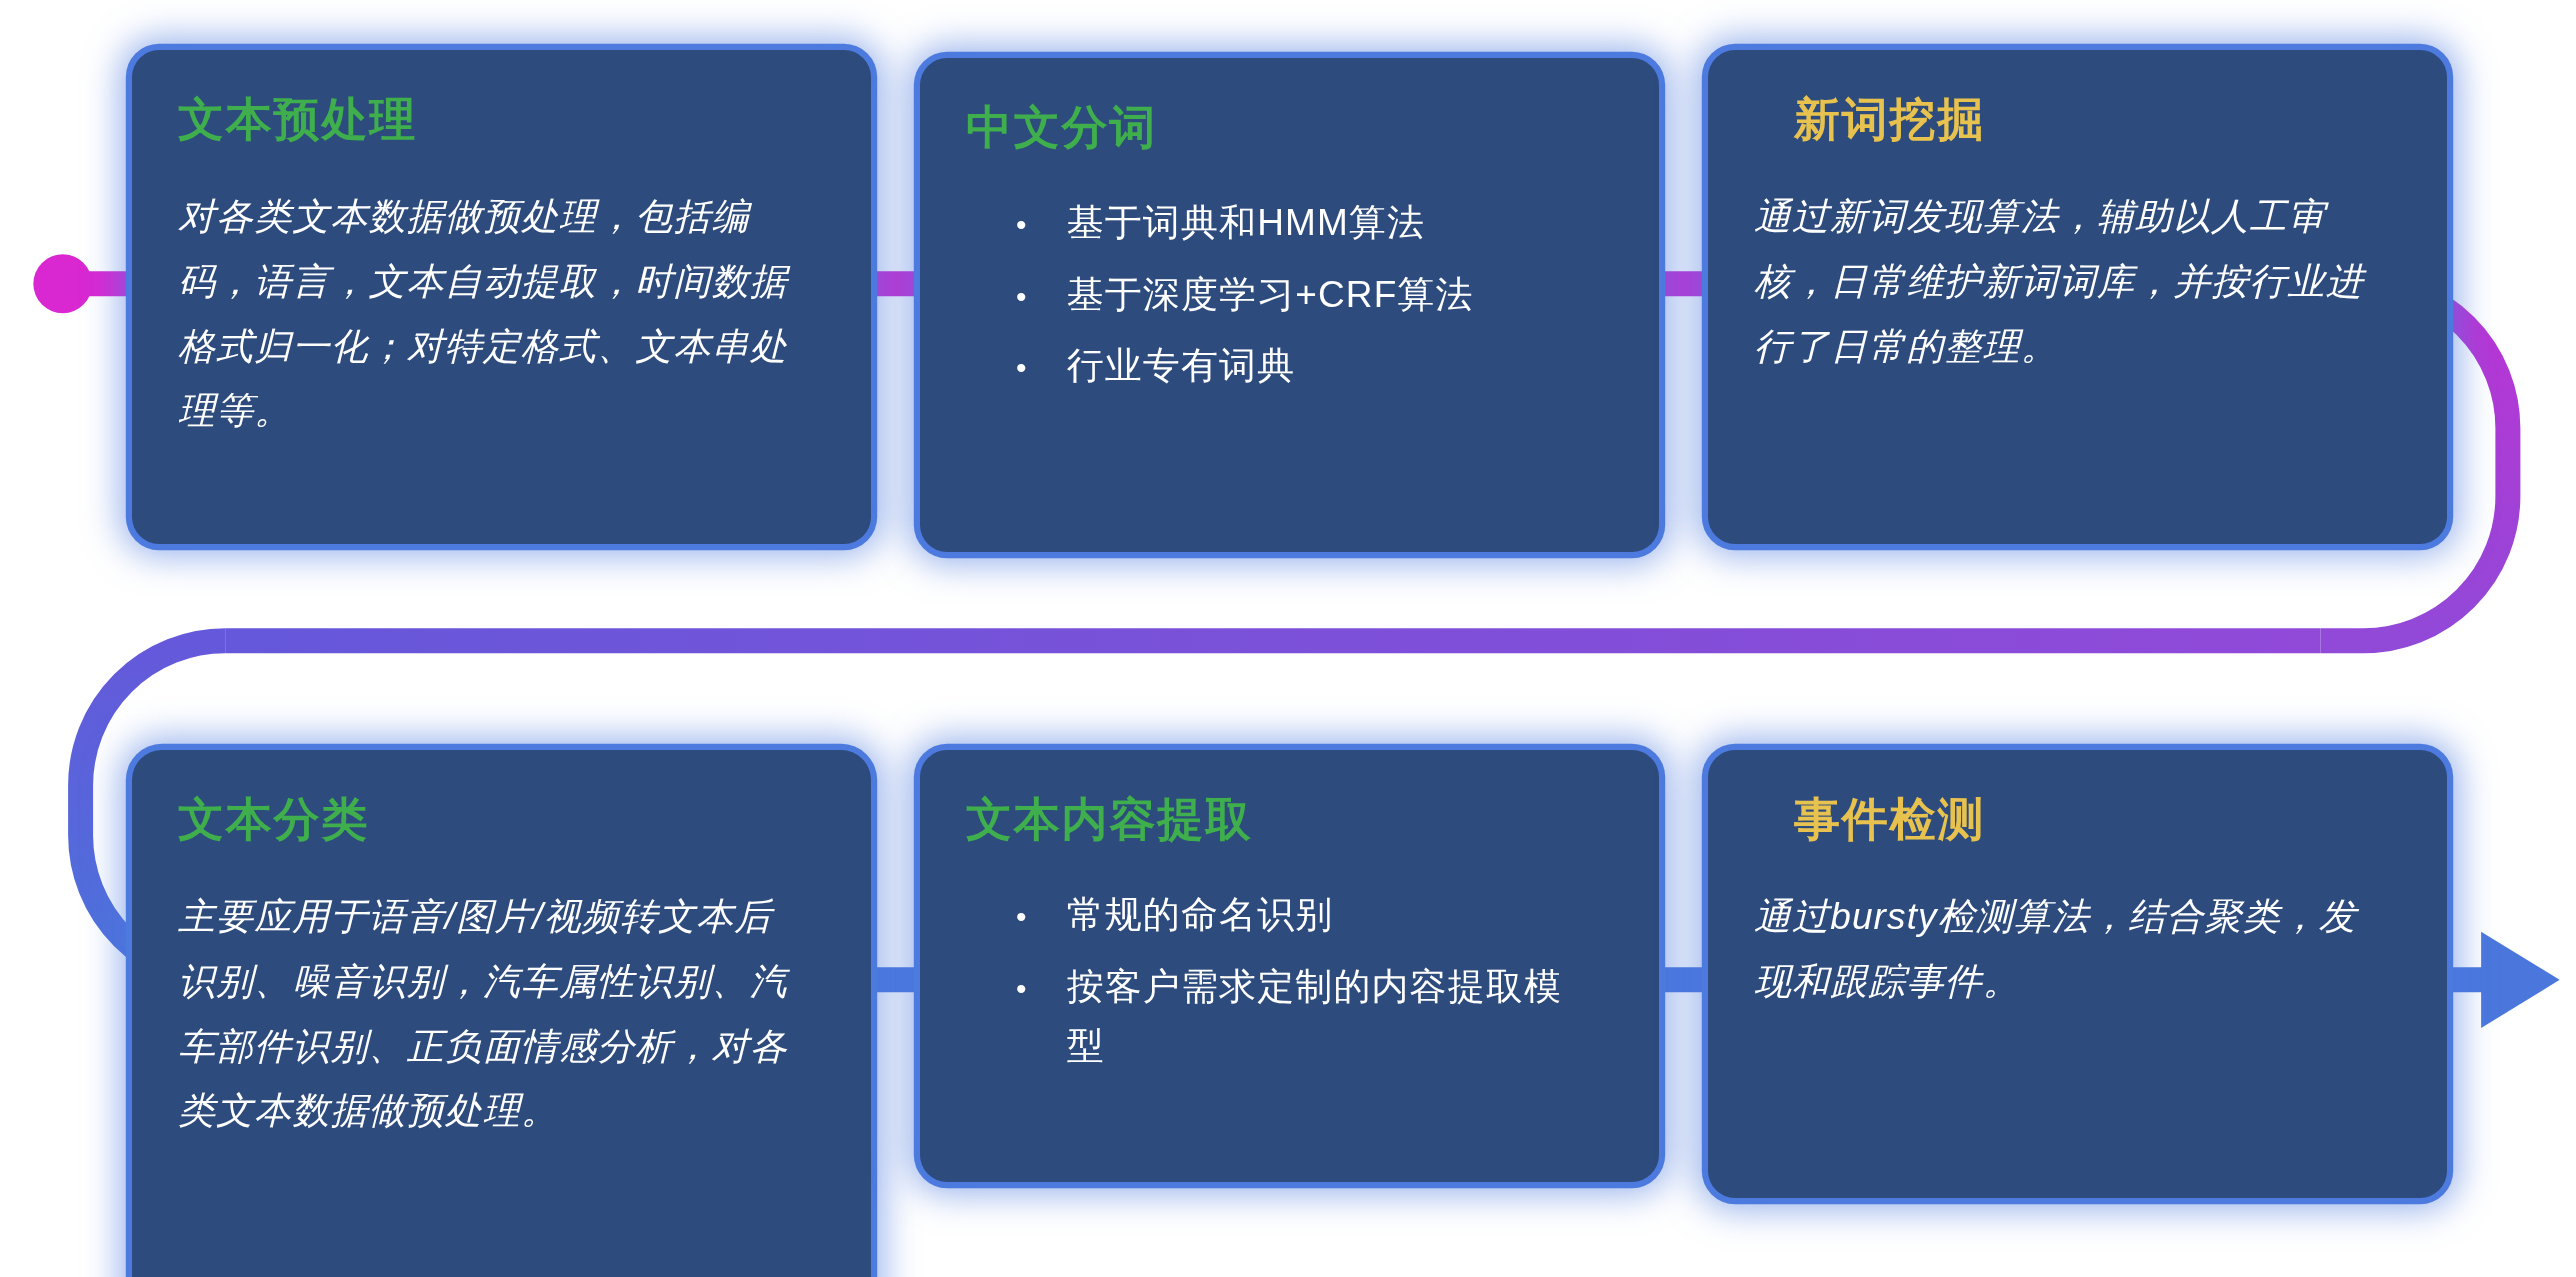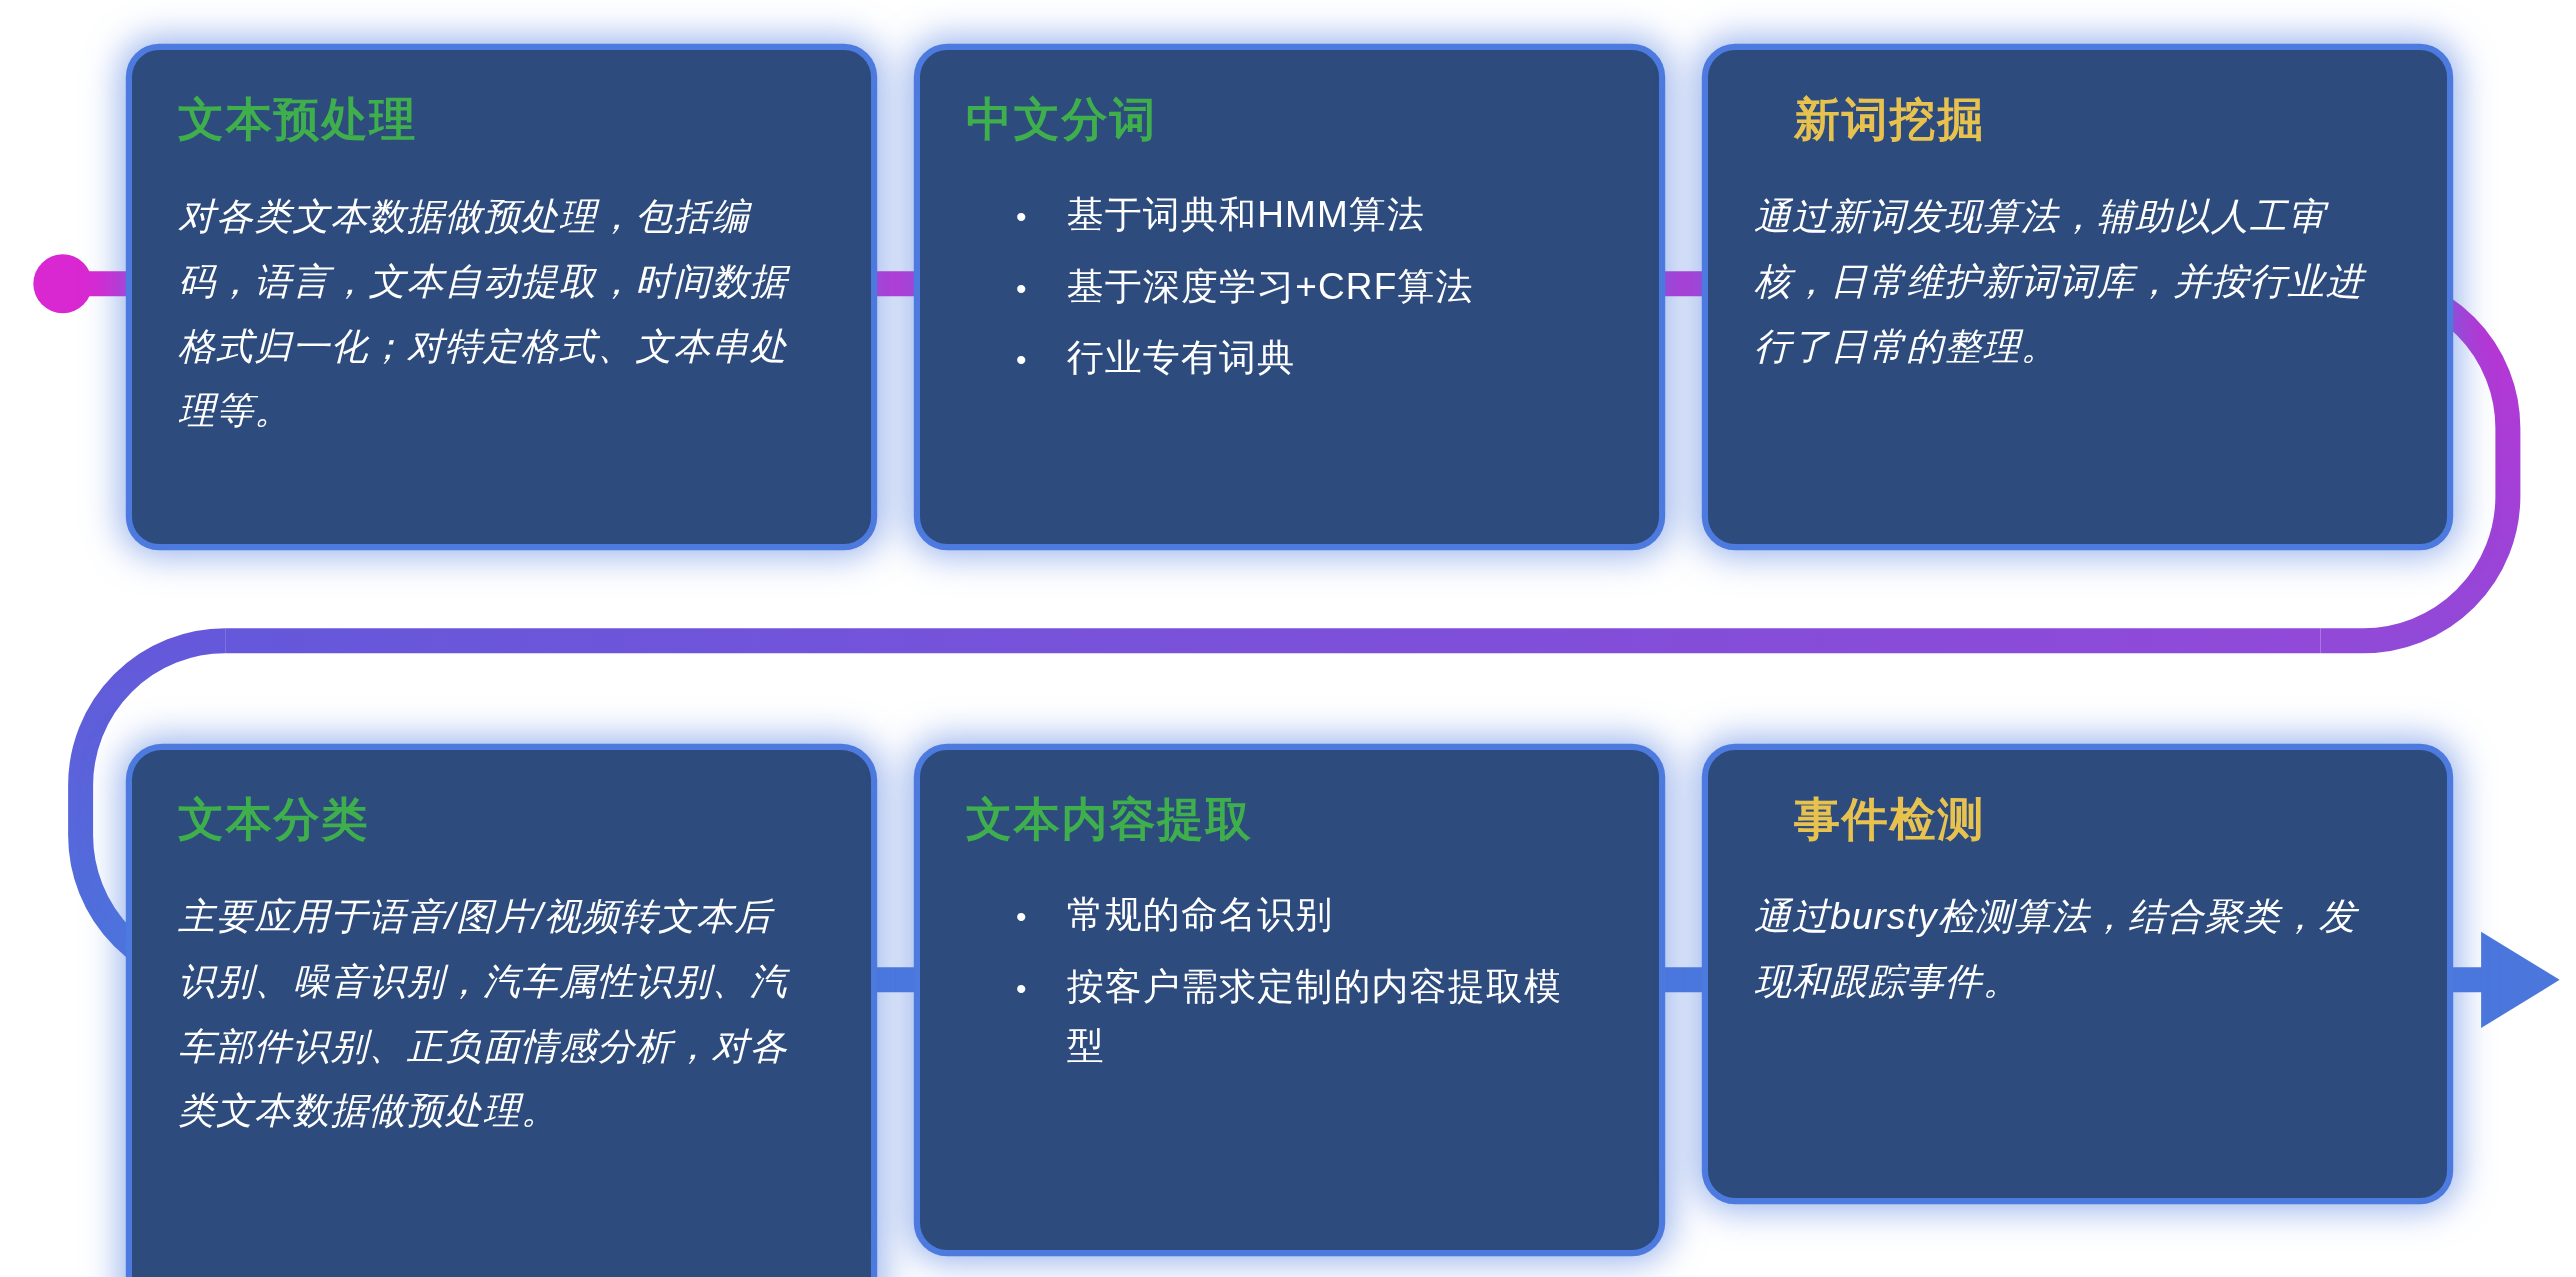--- a/index.html
+++ b/index.html
@@ -93,21 +93,21 @@
     <path d="M 252 718 A 162 162 0 0 0 90 880 V 936 A 162 162 0 0 0 252 1098" stroke="url(#gradLeft)" stroke-width="28" fill="none"></path>
     <path d="M 252 1098 H 2786" stroke="#4b77dd" stroke-width="28" fill="none"></path>
     <polygon points="2780,1044 2780,1152 2868,1098" fill="#4b77dd"></polygon>
   </svg>
 
   <section class="card" style="left:132px;top:50px;height:494px;">
     <h2 class="card-title" data-color="green">文本预处理</h2>
     <p class="card-body">对各类文本数据做预处理，包括编码，语言，文本自动提取，时间数据格式归一化；对特定格式、文本串处理等。</p>
   </section>
 
-  <section class="card" style="left:920px;top:50px;height:494px;">
+  <section class="card" style="left:920px;top:58px;height:494px;">
     <h2 class="card-title" data-color="green">中文分词</h2>
     <ul class="card-bullets">
       <li class="bullet-item">
         <span class="bullet-dot">•</span>
         <span class="bullet-text">基于词典和HMM算法</span>
       </li>
       <li class="bullet-item">
         <span class="bullet-dot">•</span>
         <span class="bullet-text">基于深度学习+CRF算法</span>
       </li>
@@ -121,21 +121,21 @@
   <section class="card" style="left:1708px;top:50px;height:494px;">
     <h2 class="card-title" data-color="yellow">新词挖掘</h2>
     <p class="card-body">通过新词发现算法，辅助以人工审核，日常维护新词词库，并按行业进行了日常的整理。</p>
   </section>
 
   <section class="card" style="left:132px;top:750px;height:592px;border-radius:30px;">
     <h2 class="card-title" data-color="green">文本分类</h2>
     <p class="card-body">主要应用于语音/图片/视频转文本后识别、噪音识别，汽车属性识别、汽车部件识别、正负面情感分析，对各类文本数据做预处理。</p>
   </section>
 
-  <section class="card" style="left:920px;top:750px;height:500px;">
+  <section class="card" style="left:920px;top:750px;height:432px;">
     <h2 class="card-title" data-color="green">文本内容提取</h2>
     <ul class="card-bullets">
       <li class="bullet-item">
         <span class="bullet-dot">•</span>
         <span class="bullet-text">常规的命名识别</span>
       </li>
       <li class="bullet-item">
         <span class="bullet-dot">•</span>
         <span class="bullet-text">按客户需求定制的内容提取模型</span>
       </li>

